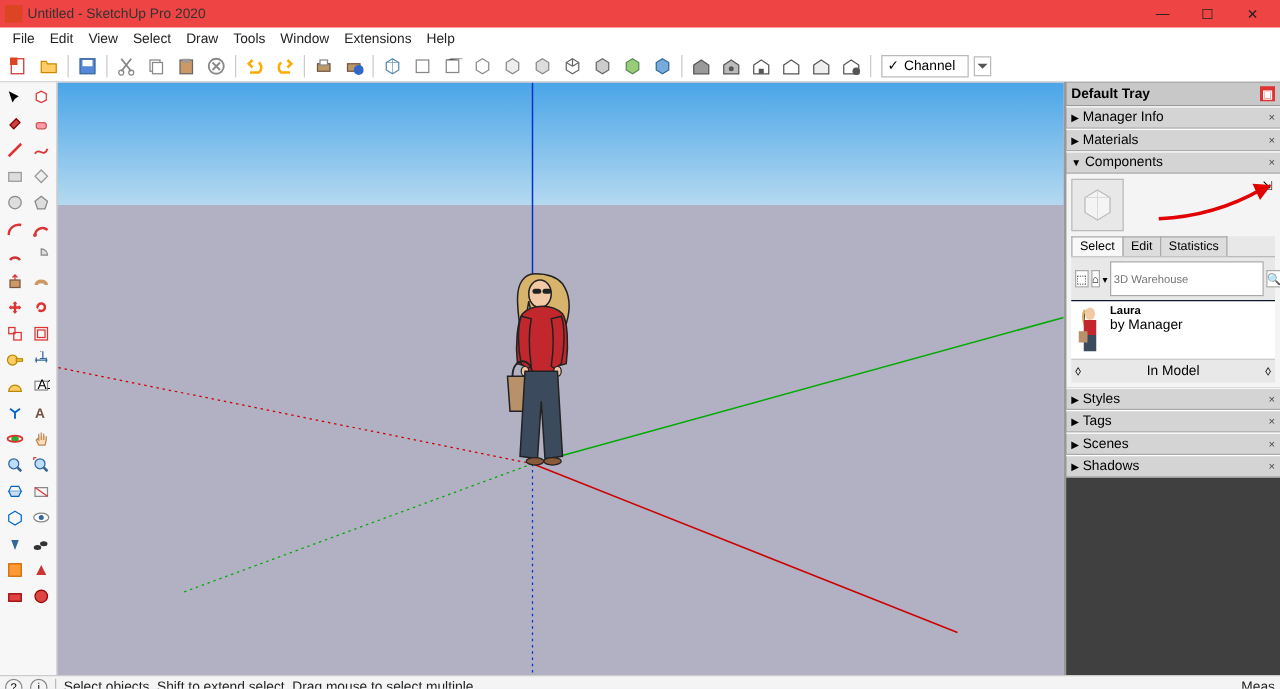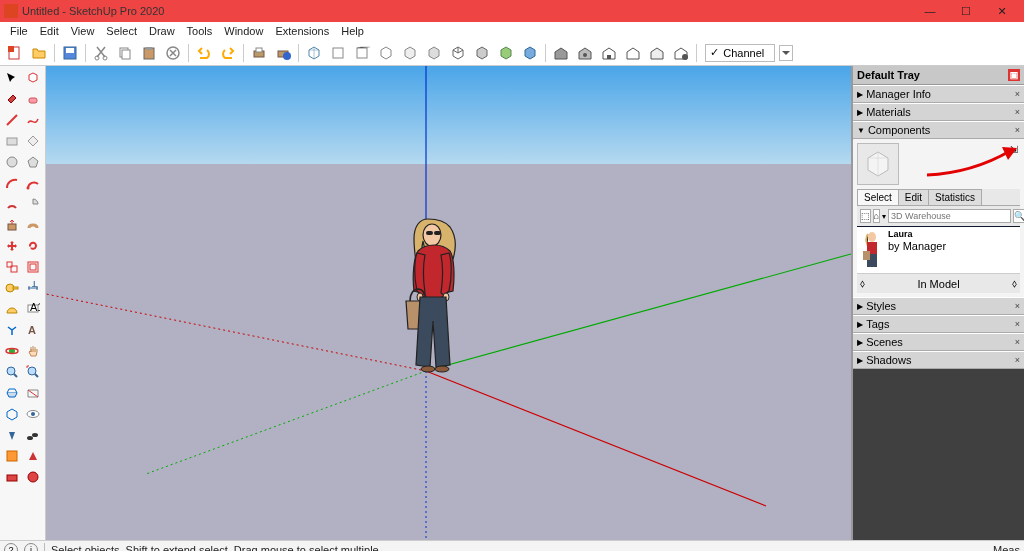--- a/index.html
+++ b/index.html
@@ -26,21 +26,21 @@
 .tray-header .close{margin-left:auto;width:12px;height:12px;background:#d33;color:#fff;display:flex;align-items:center;justify-content:center;font-size:9px}
 .panel-head{background:#d4d4d4;padding:2px 4px;display:flex;align-items:center;border-top:1px solid #fff;border-bottom:1px solid #aaa}
 .panel-head .caret{margin-right:3px;font-size:8px}
 .panel-head .x{margin-left:auto;font-size:9px;color:#444}
 .component-body{background:#f4f4f4;padding:4px;position:relative}
 .comp-thumb{width:42px;height:42px;background:#e8e8e8;border:1px solid #bbb;display:flex;align-items:center;justify-content:center}
 .comp-tabs{display:flex;border-bottom:1px solid #aaa;background:#e8e8e8;margin-top:4px}
 .comp-tab{padding:2px 6px;border:1px solid #aaa;border-bottom:none;background:#f8f8f8;margin-right:-1px;font-size:10px}
 .comp-tab.inactive{background:#ddd}
 .comp-search{display:flex;align-items:center;gap:2px;padding:3px;background:#e8e8e8}
-.comp-search input{flex:1;border:1px solid #aaa;height:14px;font-size:9px;padding:0 2px}
+.comp-search input{flex:1;border:1px solid #aaa;height:28px;font-size:9px;padding:0 2px}
 .comp-search .ico{width:14px;height:14px;display:flex;align-items:center;justify-content:center;border:1px solid #aaa;background:#fff;font-size:9px}
 .laura-row{display:flex;padding:3px;gap:4px;background:#fff;border-top:1px solid #0f172a}
 .laura-thumb{width:24px;height:40px;background:#fff;display:flex;align-items:center;justify-content:center}
 .laura-info{font-size:8px;line-height:1.1}
 .laura-info b{font-size:9px}
 .in-model{display:flex;align-items:center;justify-content:space-between;padding:3px;background:#e8e8e8;border-top:1px solid #ccc;font-size:9px}
 .arrow-annot{position:absolute;top:6px;right:2px;pointer-events:none}
 .statusbar{height:18px;display:flex;align-items:center;border-top:1px solid #ccc;background:#f4f4f4;padding:0 4px;gap:6px}
 .sb-ico{width:14px;height:14px;border:1px solid #888;border-radius:50%;display:flex;align-items:center;justify-content:center;font-size:9px}
 .sb-sep{width:1px;height:14px;background:#bbb}

